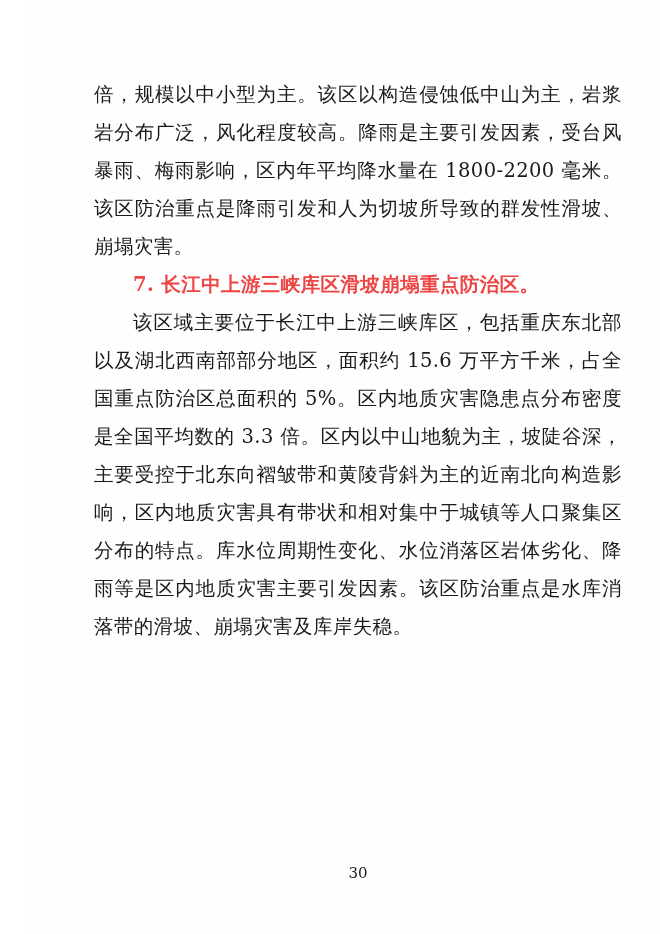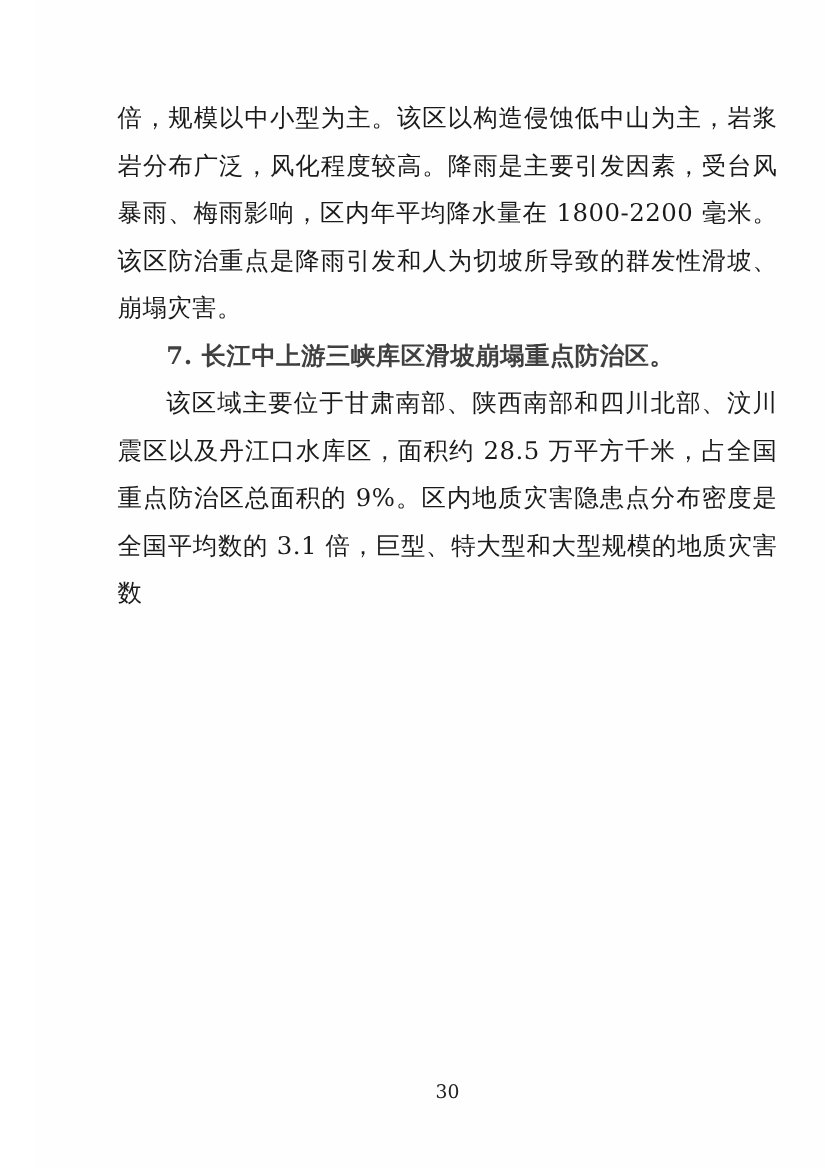--- a/index.html
+++ b/index.html
@@ -36,21 +36,21 @@
   }
   .para.cont {
     text-indent: 0;
   }
   .heading {
     margin: 0;
     font-weight: bold;
     text-indent: 2em;
     font-size: 19.5px;
     line-height: 38px;
-    color: #404040;
+    color: #ef4444;
     letter-spacing: 0.4px;
   }
   .page-number {
     position: absolute;
     left: 0;
     right: 0;
     bottom: 52px;
     text-align: center;
     font-size: 15px;
     color: #222222;
@@ -61,21 +61,21 @@
 <body>
 
 <div class="page">
 
   <div class="body-text">
 
     <p class="para cont">倍，规模以中小型为主。该区以构造侵蚀低中山为主，岩浆岩分布广泛，风化程度较高。降雨是主要引发因素，受台风暴雨、梅雨影响，区内年平均降水量在 1800-2200 毫米。该区防治重点是降雨引发和人为切坡所导致的群发性滑坡、崩塌灾害。</p>
 
     <p class="heading">7. 长江中上游三峡库区滑坡崩塌重点防治区。</p>
 
+    <p class="para">该区域主要位于长江中上游三峡库区，包括重庆东北部以及湖北西南部部分地区，面积约 15.6 万平方千米，占全国重点防治区总面积的 5%。区内地质灾害隐患点分布密度是全国平均数的 3.3 倍。区内以中山地貌为主，坡陡谷深，主要受控于北东向褶皱带和黄陵背斜为主的近南北向构造影响，区内地质灾害具有带状和相对集中于城镇等人口聚集区分布的特点。库水位周期性变化、水位消落区岩体劣化、降雨等是区内地质灾害主要引发因素。该区防治重点是水库消落带的滑坡、崩塌灾害及库岸失稳。</p>
 
 
-    <p class="para">该区域主要位于甘肃南部、陕西南部和四川北部、汶川震区以及丹江口水库区，面积约 28.5 万平方千米，占全国重点防治区总面积的 9%。区内地质灾害隐患点分布密度是全国平均数的 3.1 倍，巨型、特大型和大型规模的地质灾害数</p>
 
   </div>
 
   <div class="page-number">30</div>
 
 </div>
 
 </body></html>

